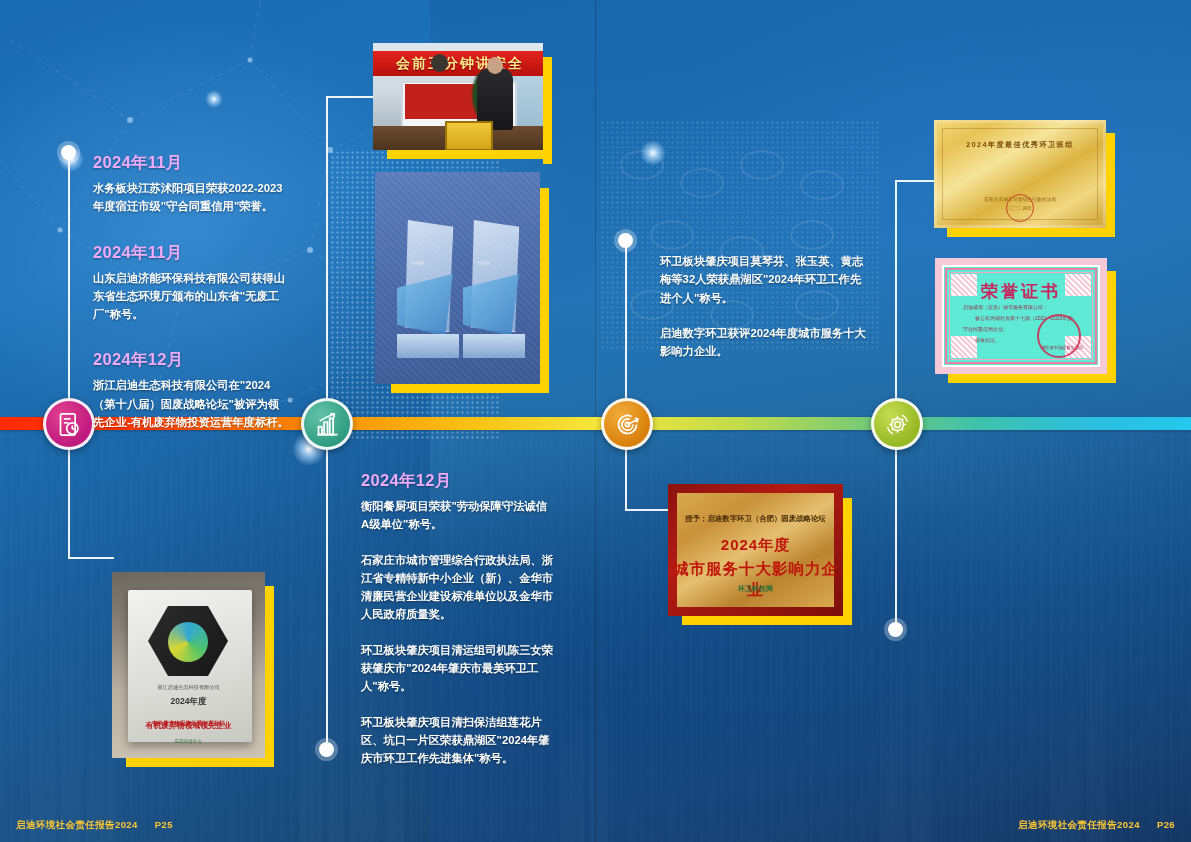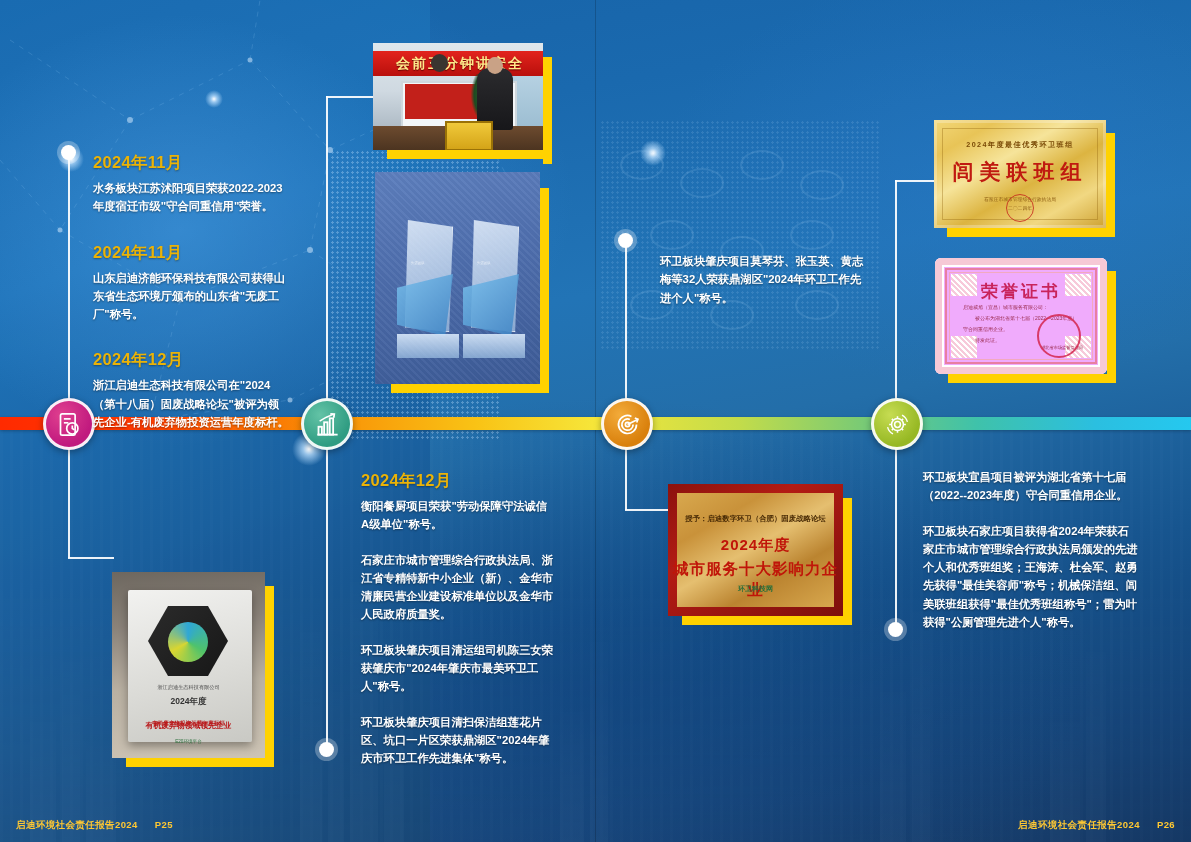--- a/index.html
+++ b/index.html
@@ -51,21 +51,21 @@
     display:flex;align-items:center;justify-content:center;
     box-shadow:0 2px 7px rgba(0,0,0,.35);}
   .node svg{width:27px;height:27px;}
   .vline{position:absolute;width:2px;background:rgba(255,255,255,.92);}
   .vdot{position:absolute;width:15px;height:15px;border-radius:50%;
     background:#fff;box-shadow:0 0 0 4px rgba(255,255,255,.28);}
   .hline{position:absolute;height:2px;background:rgba(255,255,255,.92);}
 
   
   .tblock{position:absolute;color:#fff;}
-  .yr{font-size:16.5px;font-weight:bold;color:#eab308;letter-spacing:.3px;margin-bottom:5px;
+  .yr{font-size:16.5px;font-weight:bold;color:#f0abfc;letter-spacing:.3px;margin-bottom:5px;
       text-shadow:0 1px 2px rgba(0,0,0,.35);}
   .para{font-size:11.3px;line-height:1.62;color:#ffffff;font-weight:bold;
         text-shadow:0 1px 2px rgba(0,0,0,.42);}
   .para + .para{margin-top:17px;}
   .gap-lg{margin-top:26px;}
 
   
   .frame{position:absolute;box-sizing:border-box;}
   .frame .accent{position:absolute;background:#ffd200;}
   .photo{position:absolute;inset:0;overflow:hidden;background:#123;}
@@ -102,21 +102,21 @@
 
   
   .gold{background:linear-gradient(150deg,#f3d87a 0%,#e8c457 18%,#f6e49a 38%,#dcb441 58%,#f1d882 78%,#cda02f 100%);
         box-shadow:inset 0 0 0 3px rgba(255,255,255,.25);}
   .gold .inner{position:absolute;inset:8px;border:1px solid rgba(140,95,10,.35);}
   .gold .l1{position:absolute;left:0;right:0;text-align:center;color:#7a4a06;font-weight:bold;}
   .gold .l2{position:absolute;left:0;right:0;text-align:center;color:#c01a10;font-weight:bold;}
   .gold .l3{position:absolute;left:0;right:0;text-align:center;color:#8a5a10;}
 
   
-  .cert{background:#f0abfc;box-shadow:inset 0 0 0 7px #f6c9d6, inset 0 0 0 9px #fff;border-radius:6px;}
+  .cert{background:#5eead4;box-shadow:inset 0 0 0 7px #f6c9d6, inset 0 0 0 9px #fff;}
   .cert .bd{position:absolute;inset:10px;border:2px solid #e87fa2;}
   .cert .bd2{position:absolute;inset:14px;border:1px solid #f2a9bf;}
   .cert .title{position:absolute;left:0;right:0;text-align:center;color:#c8245c;font-weight:bold;font-size:17px;letter-spacing:3px;}
   .cert .line{position:absolute;color:#9a2b4e;font-size:5px;line-height:1.8;}
   .cert .seal{position:absolute;width:40px;height:40px;border-radius:50%;
     border:2px solid #d4264e;color:#d4264e;opacity:.85;}
   .cert .corner{position:absolute;width:26px;height:22px;
     background:repeating-linear-gradient(45deg,#f7cada 0 2px,#fff 2px 4px);}
 
   
@@ -307,26 +307,23 @@
   <div class="tblock" style="left:361px;top:470px;width:194px;">
     <div class="yr">2024年12月</div>
     <div class="para">衡阳餐厨项目荣获"劳动保障守法诚信A级单位"称号。</div>
     <div class="para gap-lg">石家庄市城市管理综合行政执法局、浙江省专精特新中小企业（新）、金华市清廉民营企业建设标准单位以及金华市人民政府质量奖。</div>
     <div class="para gap-lg">环卫板块肇庆项目清运组司机陈三女荣获肇庆市"2024年肇庆市最美环卫工人"称号。</div>
     <div class="para gap-lg">环卫板块肇庆项目清扫保洁组莲花片区、坑口一片区荣获鼎湖区"2024年肇庆市环卫工作先进集体"称号。</div>
   </div>
 
   <div class="tblock" style="left:660px;top:252px;width:212px;">
     <div class="para">环卫板块肇庆项目莫琴芬、张玉英、黄志梅等32人荣获鼎湖区"2024年环卫工作先进个人"称号。</div>
-  </div>
-
-  <div class="tblock" style="left:923px;top:468px;width:216px;">
-    <div class="para">环卫板块宜昌项目被评为湖北省第十七届（2022--2023年度）守合同重信用企业。</div>
-    <div class="para gap-lg">环卫板块石家庄项目获得省2024年荣获石家庄市城市管理综合行政执法局颁发的先进个人和优秀班组奖；王海涛、杜会军、赵勇先获得"最佳美容师"称号；机械保洁组、闾美联班组获得"最佳优秀班组称号"；雷为叶获得"公厕管理先进个人"称号。</div>
-  </div>
+    <div class="para gap-lg">启迪数字环卫获评2024年度城市服务十大影响力企业。</div>
+  </div>
+
 
   <div class="frame" style="left:373px;top:43px;width:170px;height:107px;">
     <div class="accent" style="right:-9px;top:14px;width:9px;height:107px;"></div>
     <div class="accent" style="left:14px;bottom:-9px;width:165px;height:9px;"></div>
     <div class="photo p1">
       <div class="win"></div>
       <div class="wboard"></div>
       <div class="redscr"></div>
       <div class="banner">会前三分钟讲安全</div>
       <div class="plant"></div>
@@ -388,21 +385,20 @@
       <div class="logo" style="top:100px">环卫科技网</div>
     </div>
   </div>
 
   <div class="frame" style="left:934px;top:120px;width:172px;height:108px;">
     <div class="accent" style="right:-9px;top:13px;width:9px;height:104px;"></div>
     <div class="accent" style="left:13px;bottom:-9px;width:167px;height:9px;"></div>
     <div class="photo gold">
       <div class="inner"></div>
       <div class="l1" style="top:20px;font-size:7.2px;letter-spacing:1.4px">2024年度最佳优秀环卫班组</div>
-      <div class="l2" style="top:38px;font-size:21px;letter-spacing:6px">闾美联班组</div>
       <div class="l3" style="top:76px;font-size:4.8px">石家庄市城市管理综合行政执法局</div>
       <div class="l3" style="top:85px;font-size:4.8px">二〇二四年</div>
       <div style="position:absolute;left:50%;top:74px;transform:translateX(-50%);width:26px;height:26px;border-radius:50%;border:1.6px solid #c4201a;opacity:.8"></div>
     </div>
   </div>
 
   <div class="frame" style="left:935px;top:258px;width:172px;height:116px;">
     <div class="accent" style="right:-9px;top:13px;width:9px;height:112px;"></div>
     <div class="accent" style="left:13px;bottom:-9px;width:167px;height:9px;"></div>
     <div class="photo cert">

